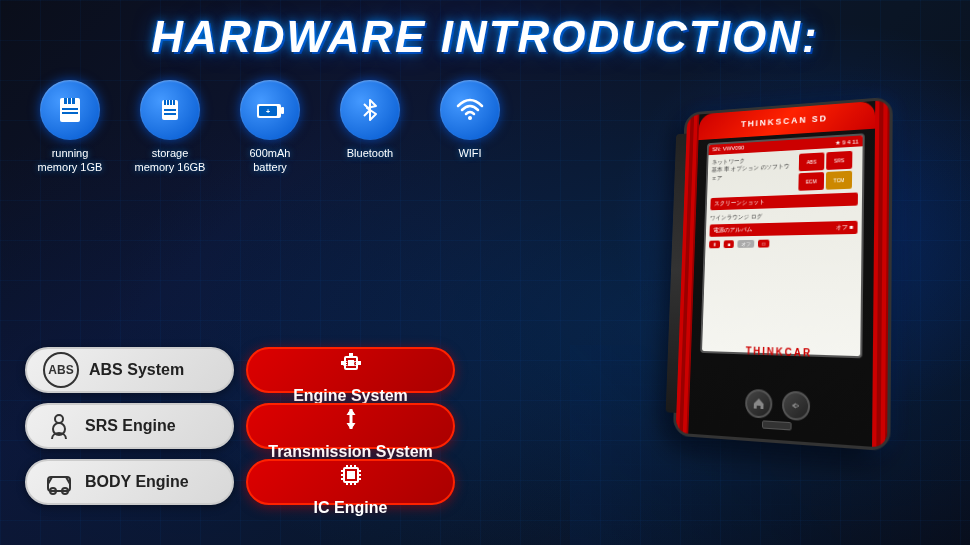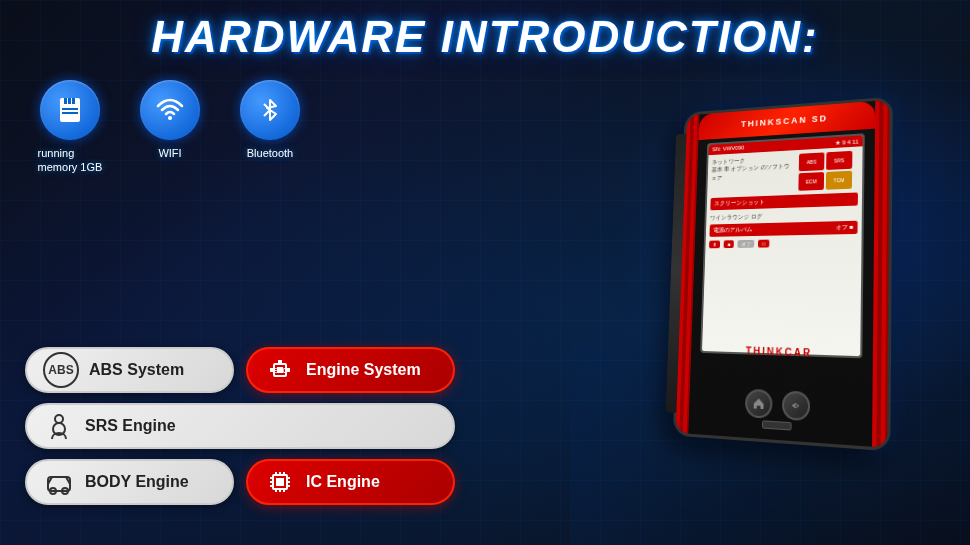--- a/index.html
+++ b/index.html
@@ -90,21 +90,21 @@
 
     .feature-icon-circle svg {
       fill: white;
       width: 32px;
       height: 32px;
     }
 
     .feature-label {
       color: #ffffff;
       font-size: 11px;
-      text-align: left;
+      text-align: center;
       line-height: 1.3;
       text-shadow: 0 0 6px rgba(0,150,255,0.7);
     }
 
     
     .device-area {
       position: absolute;
       right: 30px;
       top: 60px;
       width: 430px;
@@ -297,20 +297,21 @@
       color: #222;
       border: 2px solid #ccc;
       box-shadow: 0 2px 8px rgba(0,0,0,0.4);
     }
 
     .system-btn-red {
       background: linear-gradient(135deg, #dd0000, #aa0000);
       color: #fff;
       border: 2px solid #ff2200;
       box-shadow: 0 2px 12px rgba(200,0,0,0.5);
+      flex-direction: column;
     }
 
     .system-icon {
       width: 32px;
       height: 32px;
       display: flex;
       align-items: center;
       justify-content: center;
       font-size: 18px;
     }
@@ -361,44 +362,69 @@
           <rect x="10" y="4" width="3" height="6" fill="#0066cc"></rect>
           <rect x="14" y="4" width="3" height="6" fill="#0066cc"></rect>
           <rect x="18" y="4" width="3" height="6" fill="#0066cc"></rect>
           <rect x="8" y="14" width="16" height="2" fill="#0066cc"></rect>
           <rect x="8" y="18" width="16" height="2" fill="#0066cc"></rect>
         </svg>
       </div>
       <div class="feature-label">running<br>memory 1GB</div>
     </div>
 
-
-
+    <div class="feature-item">
+      <div class="feature-icon-circle">
+        <svg viewBox="0 0 32 32">
+          <rect x="8" y="6" width="16" height="20" rx="2" fill="white"></rect>
+          <rect x="10" y="6" width="2" height="5" fill="#0066cc"></rect>
+          <rect x="13" y="6" width="2" height="5" fill="#0066cc"></rect>
+          <rect x="16" y="6" width="2" height="5" fill="#0066cc"></rect>
+          <rect x="19" y="6" width="2" height="5" fill="#0066cc"></rect>
+          <rect x="10" y="15" width="12" height="2" fill="#0066cc"></rect>
+          <rect x="10" y="19" width="12" height="2" fill="#0066cc"></rect>
+        </svg>
+      </div>
+      <div class="feature-label">storage<br>memory 16GB</div>
+    </div>
+
+    <div class="feature-item">
+      <div class="feature-icon-circle">
+        <svg viewBox="0 0 32 32">
+          <rect x="3" y="10" width="24" height="14" rx="2" fill="white"></rect>
+          <rect x="27" y="13" width="3" height="7" rx="1" fill="white"></rect>
+          <rect x="5" y="12" width="18" height="10" rx="1" fill="#0066cc"></rect>
+          <text x="14" y="20" text-anchor="middle" fill="white" font-size="7" font-weight="bold">+</text>
+        </svg>
+      </div>
+      <div class="feature-label">600mAh<br>battery</div>
+    </div>
+
+
+    <div class="feature-item">
+      <div class="feature-icon-circle">
+        <svg viewBox="0 0 32 32">
+          <path d="M16 6 L16 26 L22 20 L13 14 L22 12 L16 6Z" stroke="white" stroke-width="2" fill="none" stroke-linejoin="round"></path>
+          <path d="M10 10 L16 16 L10 22" stroke="white" stroke-width="2" fill="none" stroke-linejoin="round"></path>
+        </svg>
+      </div>
+      <div class="feature-label">Bluetooth</div>
+    </div>
 
     <div class="feature-item">
       <div class="feature-icon-circle">
         <svg viewBox="0 0 32 32">
           <path d="M16 24 L16 24" stroke="white" stroke-width="3" stroke-linecap="round"></path>
           <path d="M12 20 Q16 16 20 20" stroke="white" stroke-width="2.5" fill="none" stroke-linecap="round"></path>
           <path d="M8 16 Q16 8 24 16" stroke="white" stroke-width="2.5" fill="none" stroke-linecap="round"></path>
           <path d="M4 12 Q16 0 28 12" stroke="white" stroke-width="2.5" fill="none" stroke-linecap="round"></path>
           <circle cx="16" cy="24" r="2" fill="white"></circle>
         </svg>
       </div>
       <div class="feature-label">WIFI</div>
-    </div>
-
-    <div class="feature-item">
-      <div class="feature-icon-circle">
-        <svg viewBox="0 0 32 32">
-          <path d="M16 6 L16 26 L22 20 L13 14 L22 12 L16 6Z" stroke="white" stroke-width="2" fill="none" stroke-linejoin="round"></path>
-          <path d="M10 10 L16 16 L10 22" stroke="white" stroke-width="2" fill="none" stroke-linejoin="round"></path>
-        </svg>
-      </div>
-      <div class="feature-label">Bluetooth</div>
     </div>
 
   </div>
 
   <div class="device-glow"></div>
   <div class="device-area">
     <div class="device-mock">
       <div class="device-body">
         <div class="device-grip-left"></div>
         <div class="device-grip-right"></div>
@@ -489,20 +515,30 @@
     <div class="systems-row">
       <button class="system-btn system-btn-white">
         <div class="system-icon">
           <svg width="30" height="30" viewBox="0 0 30 30" fill="none">
             <circle cx="15" cy="8" r="4" stroke="#333" stroke-width="2"></circle>
             <path d="M8 28 C8 20 22 20 22 28" stroke="#333" stroke-width="2" fill="none"></path>
             <circle cx="15" cy="18" r="6" stroke="#333" stroke-width="2" fill="none"></circle>
           </svg>
         </div>
         <span>SRS Engine</span>
+      </button>
+      <button class="system-btn system-btn-red">
+        <div class="system-icon">
+          <svg width="28" height="28" viewBox="0 0 28 28" fill="white">
+            <path d="M14 4 L14 24" stroke="white" stroke-width="3"></path>
+            <path d="M10 18 L14 24 L18 18" fill="white" stroke="white" stroke-width="1"></path>
+            <path d="M10 10 L14 4 L18 10" fill="white" stroke="white" stroke-width="1"></path>
+          </svg>
+        </div>
+        <span>Transmission System</span>
       </button>
     </div>
 
     <div class="systems-row">
       <button class="system-btn system-btn-white">
         <div class="system-icon">
           <svg width="30" height="30" viewBox="0 0 30 30" fill="none">
             <rect x="4" y="10" width="22" height="14" rx="3" stroke="#333" stroke-width="2"></rect>
             <circle cx="9" cy="24" r="3" stroke="#333" stroke-width="2"></circle>
             <circle cx="21" cy="24" r="3" stroke="#333" stroke-width="2"></circle>

